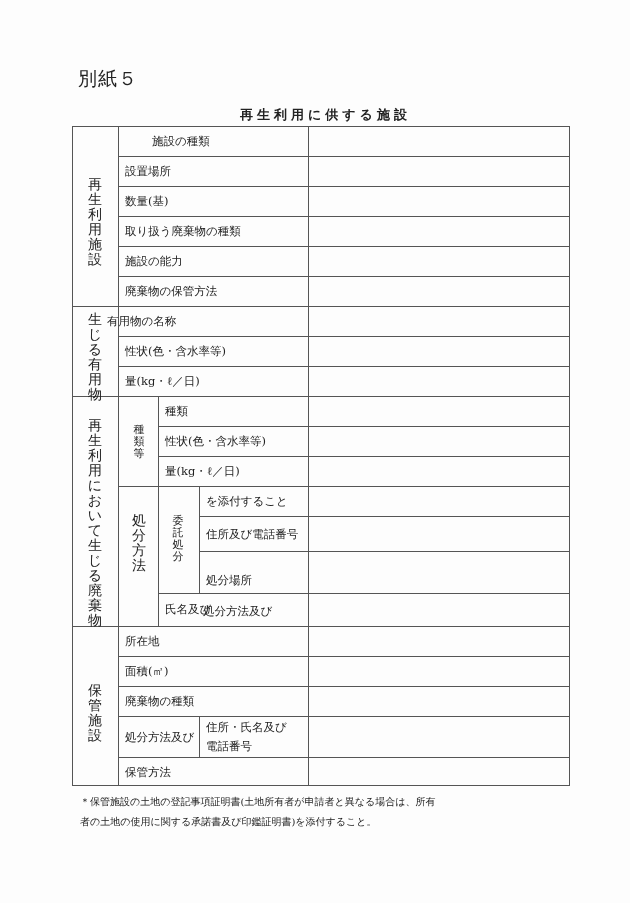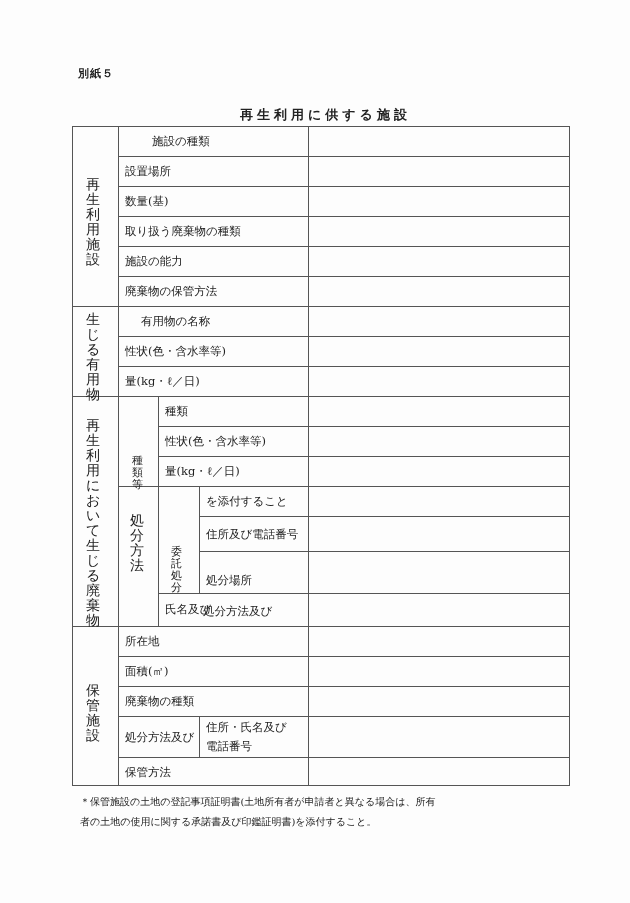--- a/index.html
+++ b/index.html
@@ -1,25 +1,25 @@
 <!DOCTYPE html>
 <html><head>
 <meta charset="utf-8">
 <style>
   html, body { margin:0; padding:0; background:#fdfdfd; }
   body { width:630px; height:903px; position:relative; overflow:hidden;
          font-family:"DejaVu Serif","Liberation Serif",serif; color:#222; }
   .abs { position:absolute; }
-  #annex { left:78px; top:66px; font-size:11px; letter-spacing:1px;font-weight:bold; }
+  #annex { left:78px; top:66px; font-size:19px; letter-spacing:1px; }
   #title { left:240px; top:106px; font-size:13px; font-weight:bold; letter-spacing:4px; }
   .line-h { position:absolute; height:1px; background:#555; }
   .line-v { position:absolute; width:1px; background:#555; }
   .cell-text { position:absolute; font-size:11.5px; line-height:14px; white-space:nowrap; }
-  .vert { position:absolute; font-size:14px; line-height:15px; text-align:left; width:18px; }
-  .vert.small { font-size:11px; line-height:12px; width:14px;margin-top:32px; }
+  .vert { position:absolute; font-size:14px; line-height:15px; text-align:center; width:18px;font-family:Liberation Serif, serif; }
+  .vert.small { font-size:11px; line-height:12px; width:14px; }
   .note { position:absolute; left:80px; font-size:10px; line-height:19px; width:510px; }
   .value-cell { position:absolute; background:transparent; }
 </style>
 </head>
 <body>
 
 <div id="annex" class="abs">別紙５</div>
 <div id="title" class="abs">再生利用に供する施設</div>
 
 <div>
@@ -46,21 +46,21 @@
   <div class="cell-text" style="left:125px;top:194px;text-align:right;">数量(基)</div>
   <div class="cell-text" style="left:125px;top:224px;">取り扱う廃棄物の種類</div>
   <div class="cell-text" style="left:125px;top:254px;">施設の能力</div>
   <div class="cell-text" style="left:125px;top:284px;">廃棄物の保管方法</div>
 
   <div class="line-h" style="left:118px;top:336px;width:452px;"></div>
   <div class="line-h" style="left:118px;top:366px;width:452px;"></div>
   <div class="line-h" style="left:72px;top:396px;width:498px;"></div>
 
   <div class="vert" style="left:86px;top:312px;">生じる有用物</div>
-  <div class="cell-text" style="left:141px;top:314px;">有用物の名称</div>
+  <div class="cell-text" style="left:107px;top:314px;">有用物の名称</div>
   <div class="cell-text" style="left:125px;top:344px;">性状(色・含水率等)</div>
   <div class="cell-text" style="left:125px;top:374px;">量(kg・ℓ／日)</div>
 
   <div class="line-v" style="left:158px;top:396px;height:230px;"></div>
   <div class="line-h" style="left:158px;top:426px;width:412px;"></div>
   <div class="line-h" style="left:158px;top:456px;width:412px;"></div>
   <div class="line-h" style="left:118px;top:486px;width:452px;"></div>
   <div class="line-v" style="left:199px;top:486px;height:107px;"></div>
   <div class="line-h" style="left:199px;top:516px;width:371px;"></div>
   <div class="line-h" style="left:199px;top:551px;width:371px;"></div>

